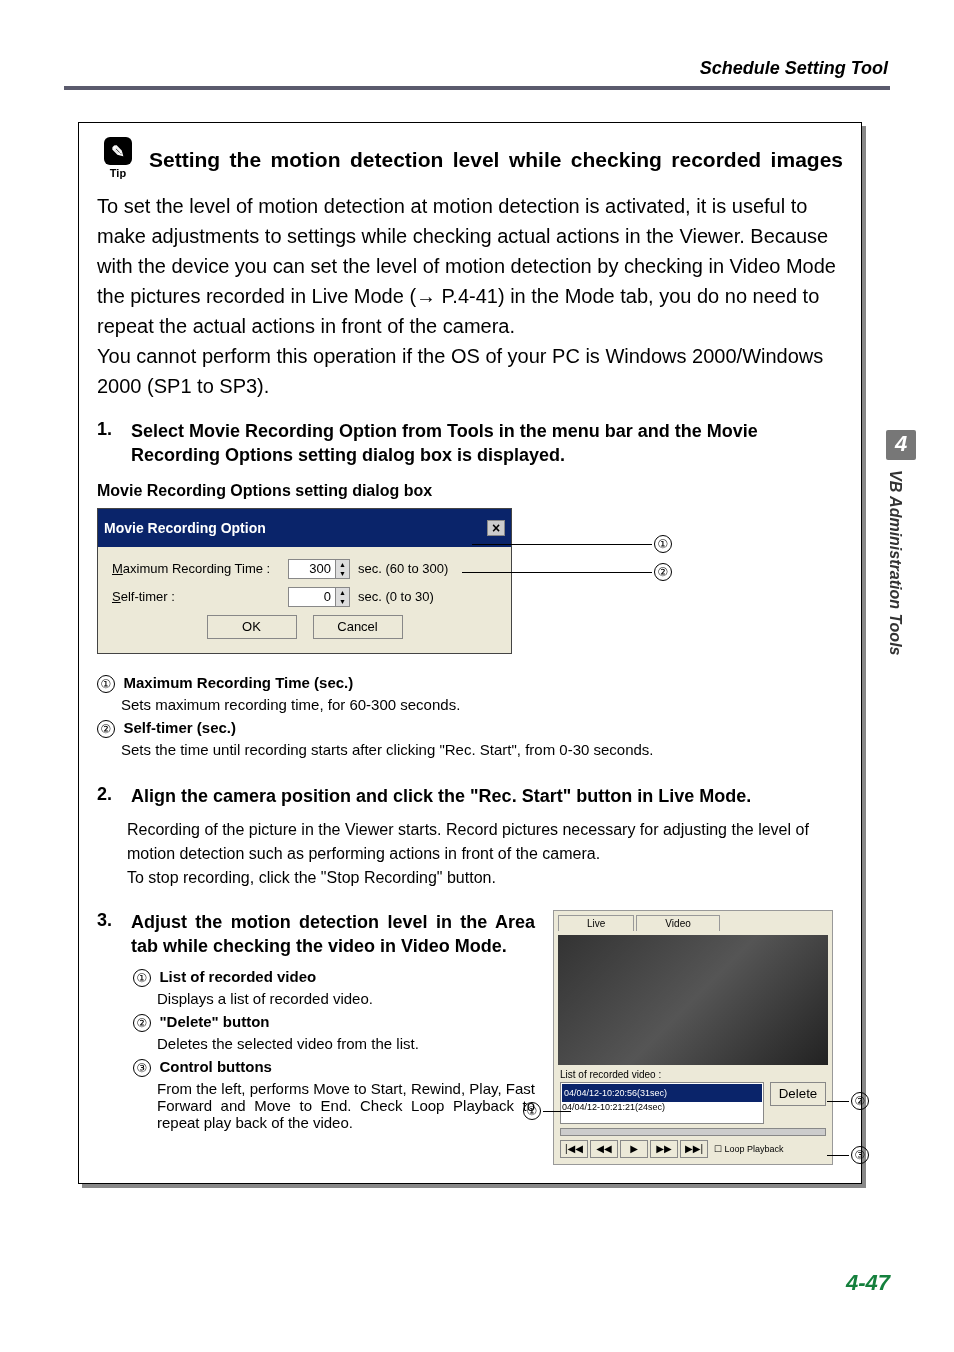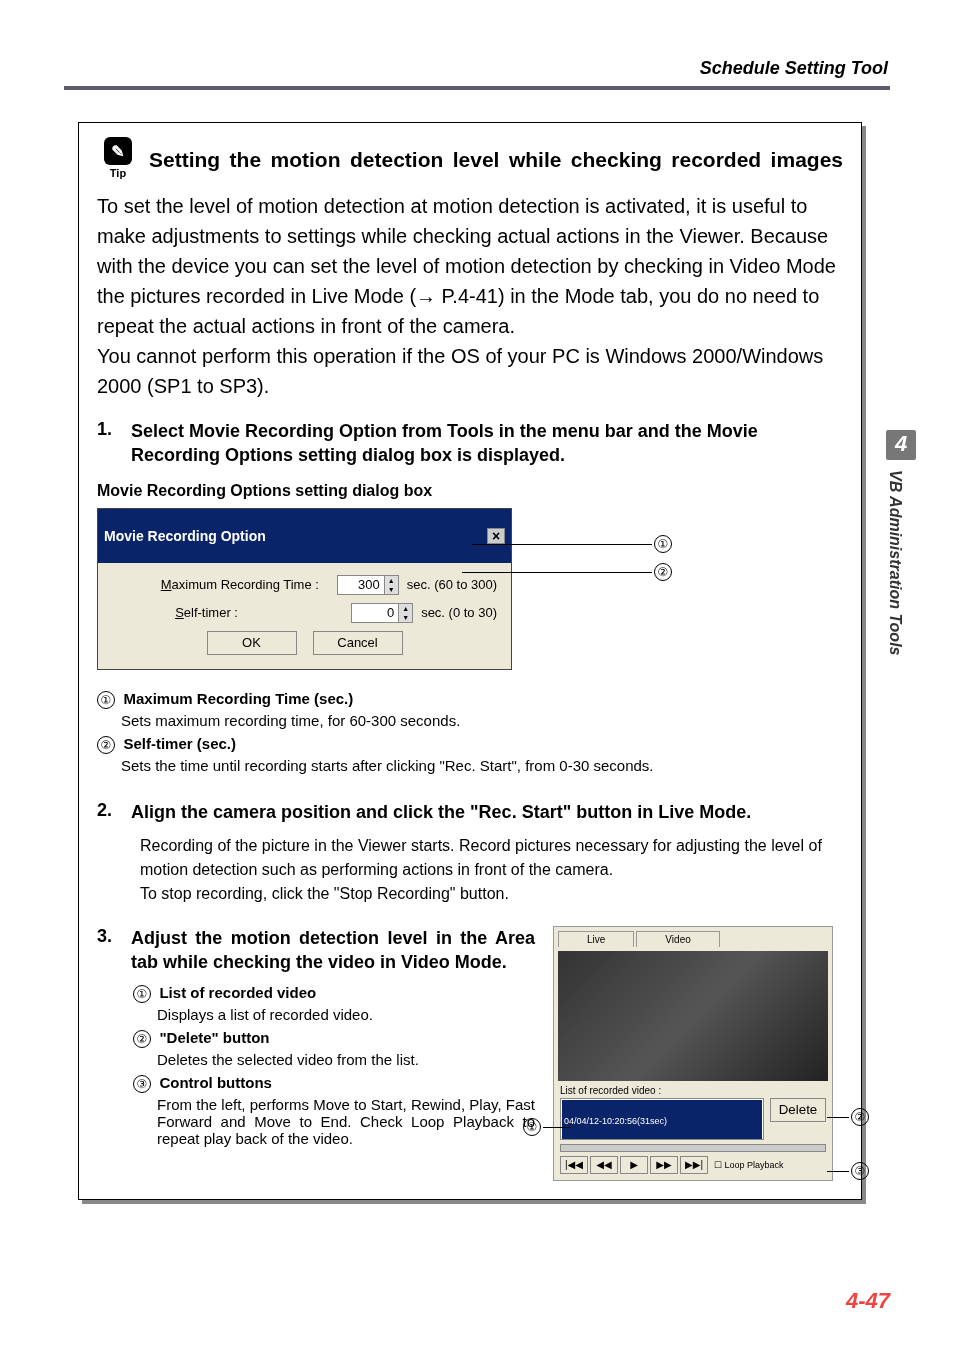--- a/index.html
+++ b/index.html
@@ -122,38 +122,38 @@
     border: 1px solid #444;
     font-size: 13px;
     background: #ece9d8;
     margin-bottom: 6px;
     position: relative;
   }
   .titlebar {
     background: #0a246a;
     color: #fff;
     font-weight: bold;
-    padding: 19px 6px;
+    padding: 11px 6px;
     display: flex;
     justify-content: space-between;
     align-items: center;
     font-size: 14px;
   }
   .close-btn {
     background: #ccc;
     color: #000;
     width: 18px;
     height: 16px;
     text-align: center;
     line-height: 14px;
     font-weight: bold;
     border: 1px solid #888;
   }
   .dlg-body { padding: 12px 14px 14px; }
-  .dlg-row { display: flex; align-items: center; gap: 8px; margin-bottom: 8px; justify-content: flex-end; }
+  .dlg-row { display: flex; align-items: center; gap: 8px; margin-bottom: 8px; }
   .dlg-label { width: 168px; }
   .dlg-label u { text-decoration: underline; }
   .spinner {
     display: inline-flex;
     align-items: stretch;
     border: 1px solid #888;
     background: #fff;
     height: 20px;
   }
   .spinner-val { width: 46px; text-align: right; padding: 1px 4px; }
@@ -185,21 +185,21 @@
     line-height: 16px;
   }
   .desc-list { margin: 14px 0 26px; }
   .desc-item { margin-bottom: 6px; }
   .desc-item .n { margin-right: 4px; }
   .desc-item .t { font-weight: bold; font-size: 15px; }
   .desc-item .d { font-size: 15px; margin-left: 24px; margin-top: 3px; }
   .step-body {
     font-size: 16px;
     line-height: 1.5;
-    margin-left: 43px;
+    margin-left: 30px;
     margin-bottom: 20px;
   }
   .step3-wrap { display: flex; gap: 18px; }
   .step3-left { flex: 1; }
   .step3-right { width: 290px; position: relative; }
   .video-dialog {
     width: 280px;
     border: 1px solid #999;
     background: #ece9d8;
     font-size: 10px;
@@ -211,47 +211,47 @@
   .vd-list-row { display: flex; gap: 6px; padding: 0 6px 4px; align-items: flex-start; }
   .vd-list {
     flex: 1;
     height: 42px;
     background: #fff;
     border: 1px solid #888;
     font-size: 9px;
     padding: 1px;
     overflow: hidden;
   }
-  .vd-list .sel { background: #0a246a; color: #fff; padding: 16px 2px; }
+  .vd-list .sel { background: #0a246a; color: #fff; padding: 4px 2px; }
   .vd-del { width: 56px; height: 24px; border: 1px solid #888; background: #ece9d8; }
   .vd-slider { margin: 0 6px 4px; height: 8px; background: #ccc; position: relative; border: 1px solid #888; }
   .vd-ctrl { display: flex; gap: 2px; padding: 0 6px 6px; align-items: center; flex-wrap: wrap; }
   .vd-btn { width: 28px; height: 18px; border: 1px solid #888; background: #ece9d8; font-size: 10px; text-align: center; line-height: 16px; }
   .vd-loop { font-size: 9px; margin-left: 4px; }
   .callout-r {
     position: absolute;
     font-size: 12px;
   }
   .callout-r .cn {
     display: inline-block;
     width: 18px; height: 18px;
     border: 1px solid #000;
     border-radius: 50%;
     text-align: center;
     line-height: 16px;
   }
   .callout-r .cl { display:inline-block; height:1px; background:#000; vertical-align:middle; margin:0 2px; }
   .page-num {
     position: absolute;
-    bottom: 38px;
+    bottom: 56px;
     right: 64px;
     font-size: 22px;
     font-style: italic;
     font-weight: bold;
-    color: #ef4444;
+    color: #15803d;
   }
 </style>
 </head>
 <body>
 
 <div class="header">Schedule Setting Tool</div>
 <div class="hr-line"></div>
 
 <div class="side-tab">
   <div class="chapter-num">4</div>

